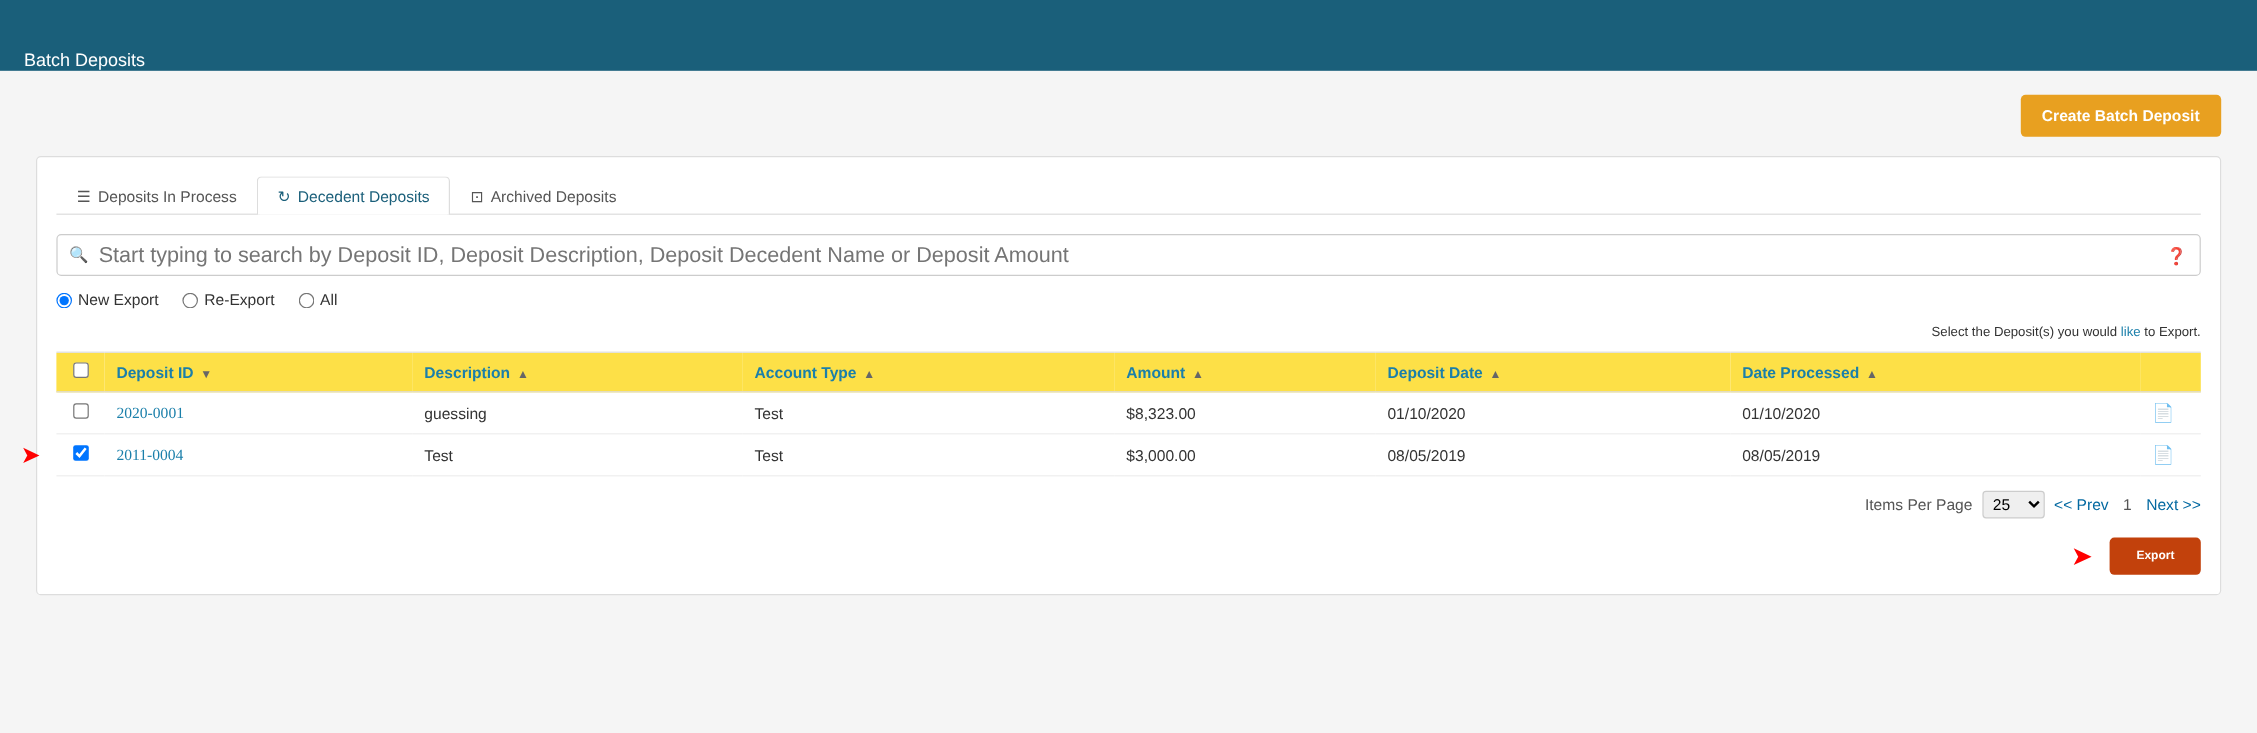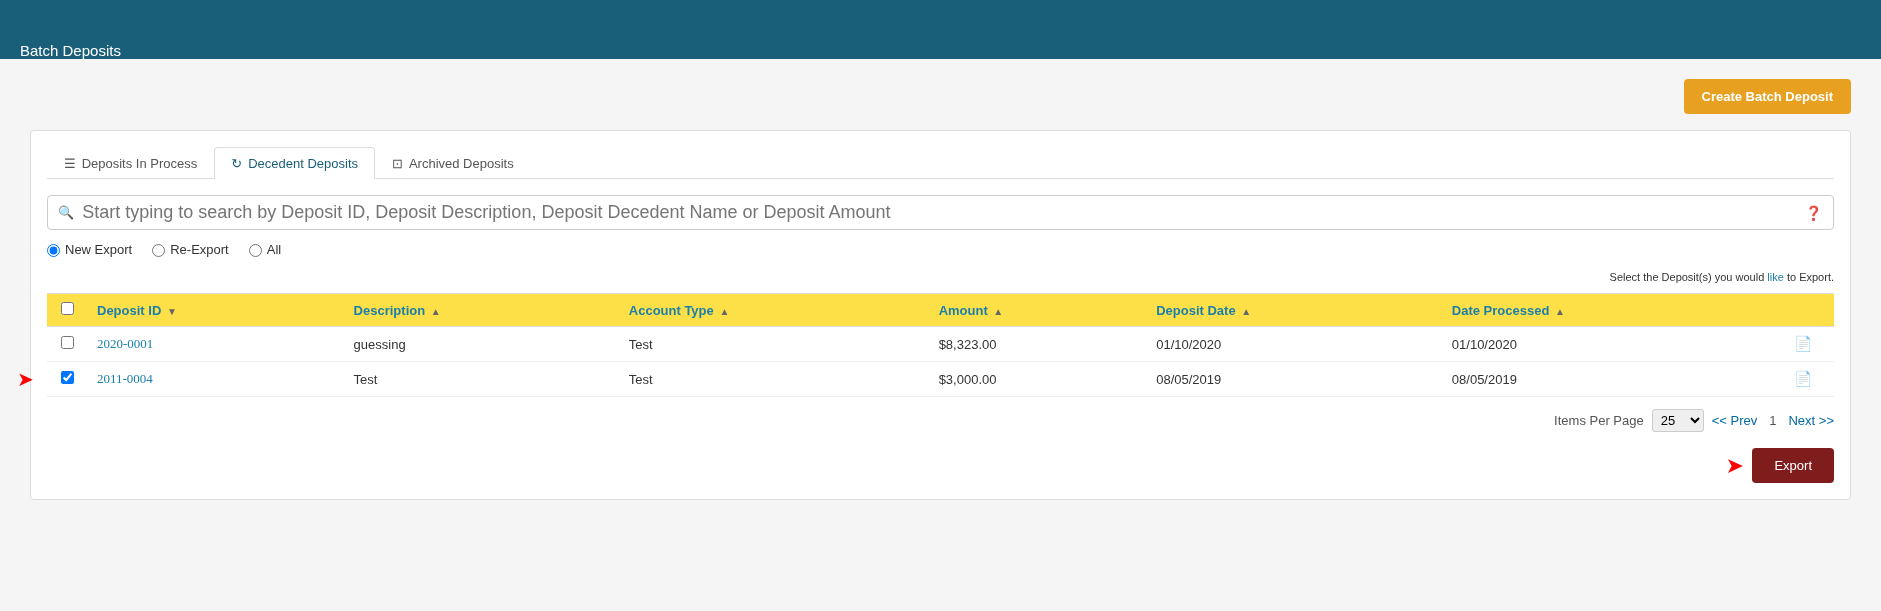--- a/index.html
+++ b/index.html
@@ -170,28 +170,28 @@
     }
     .page-link { color: #0369a1; cursor: pointer; text-decoration: none; }
     .page-number { margin: 0 4px; }
 
     .footer-row {
       display: flex;
       justify-content: flex-end;
       margin-top: 16px;
     }
     .export-btn {
-      background: #7f1d1d;
+      background: #c2410c;
       color: white;
       border: none;
       padding: 10px 22px;
       border-radius: 4px;
-      font-size: 13px;
-      cursor: pointer;
-      font-weight: 400;
+      font-size: 10px;
+      cursor: pointer;
+      font-weight: 700;
     }
 
     
     .table-wrapper { position: relative; }
 
     .row-relative { position: relative; }
 
     .checkbox-cell { width: 40px; text-align: center; }
   </style>
 </head>

